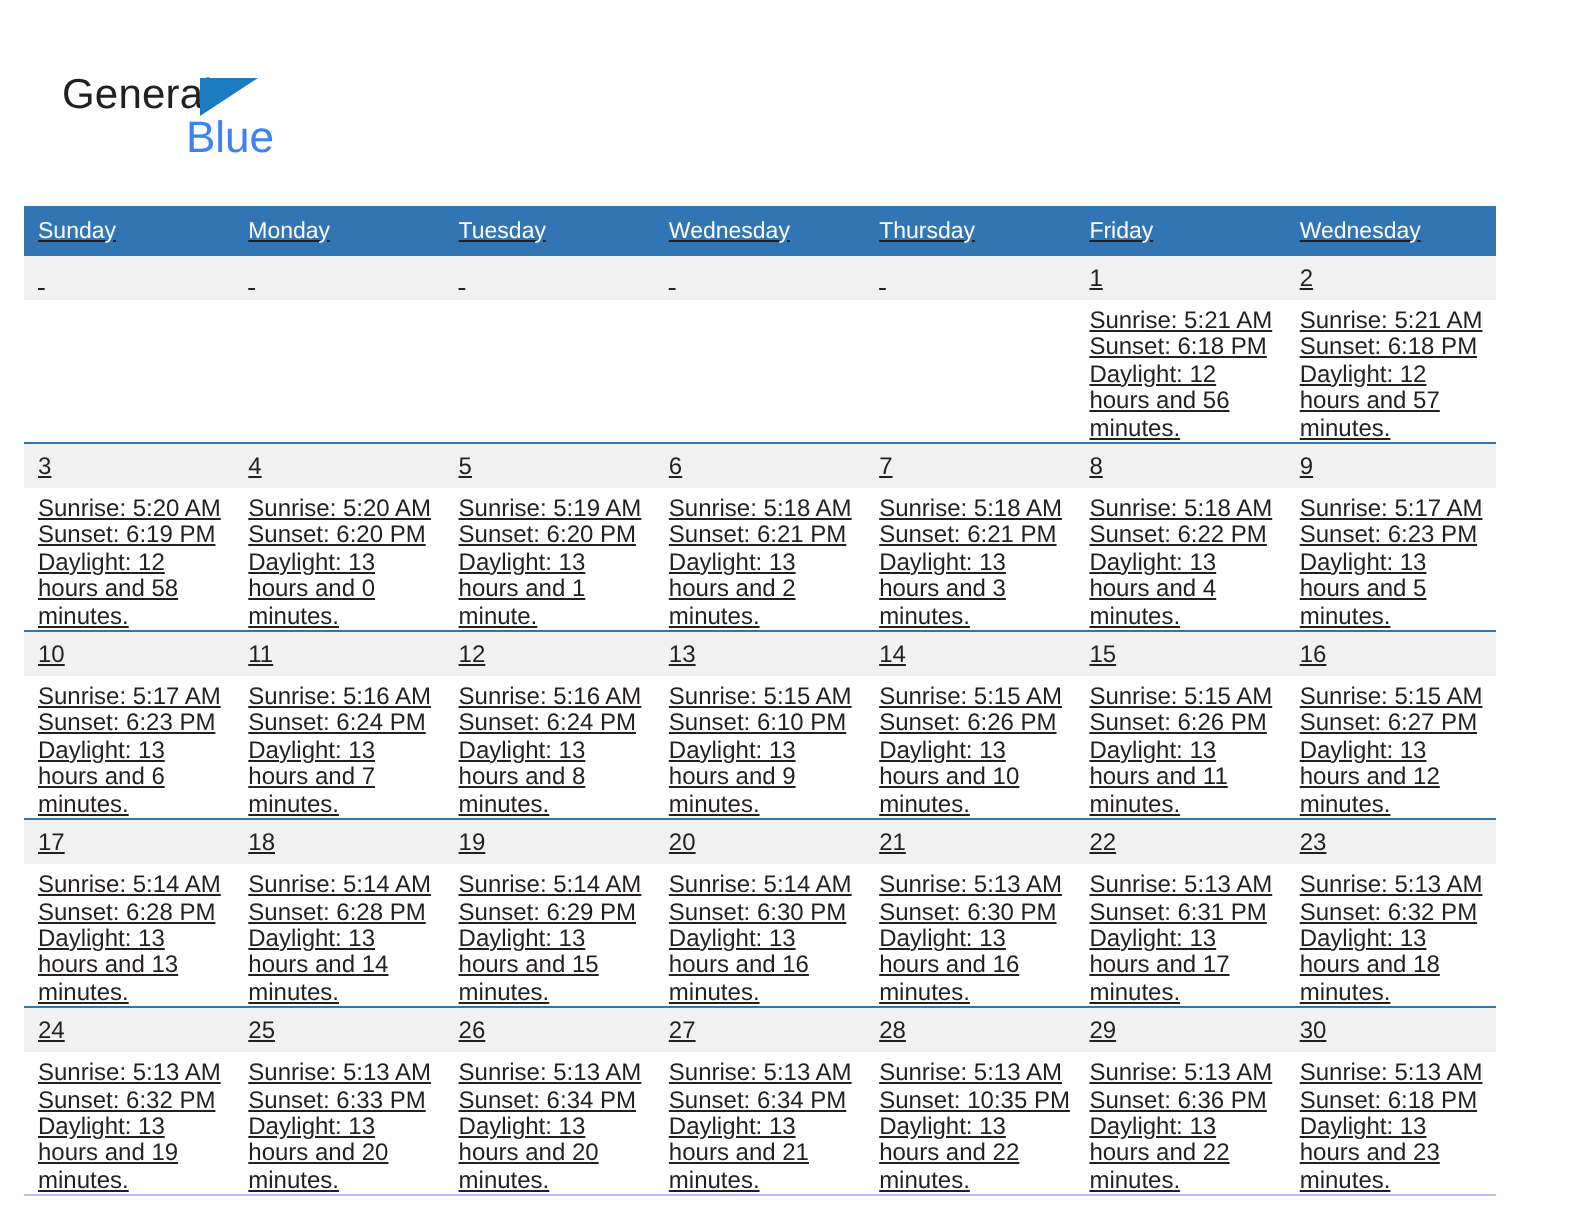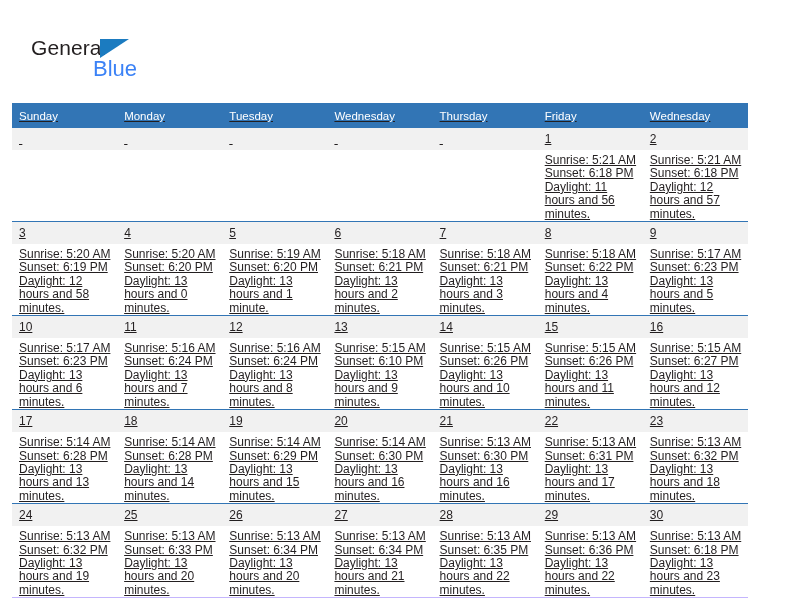--- a/index.html
+++ b/index.html
@@ -193,21 +193,21 @@
             <div class="daynum blank">&nbsp;</div>
           </td>
           <td class="empty">
             <div class="daynum blank">&nbsp;</div>
           </td>
           <td>
             <div class="daynum">1</div>
             <div class="detail">
               <div>Sunrise: 5:21 AM</div>
               <div>Sunset: 6:18 PM</div>
-              <div class="dl">Daylight: 11 hours and 56 minutes.</div>
+              <div class="dl">Daylight: 12 hours and 56 minutes.</div>
             </div>
           </td>
           <td>
             <div class="daynum">2</div>
             <div class="detail">
               <div>Sunrise: 5:21 AM</div>
               <div>Sunset: 6:18 PM</div>
               <div class="dl">Daylight: 12 hours and 57 minutes.</div>
             </div>
           </td>
@@ -416,21 +416,21 @@
             <div class="detail">
               <div>Sunrise: 5:13 AM</div>
               <div>Sunset: 6:34 PM</div>
               <div class="dl">Daylight: 13 hours and 21 minutes.</div>
             </div>
           </td>
           <td>
             <div class="daynum">28</div>
             <div class="detail">
               <div>Sunrise: 5:13 AM</div>
-              <div>Sunset: 6:35 PM</div>
+              <div>Sunset: 10:35 PM</div>
               <div class="dl">Daylight: 13 hours and 22 minutes.</div>
             </div>
           </td>
           <td>
             <div class="daynum">29</div>
             <div class="detail">
               <div>Sunrise: 5:13 AM</div>
               <div>Sunset: 6:36 PM</div>
               <div class="dl">Daylight: 13 hours and 22 minutes.</div>
             </div>

